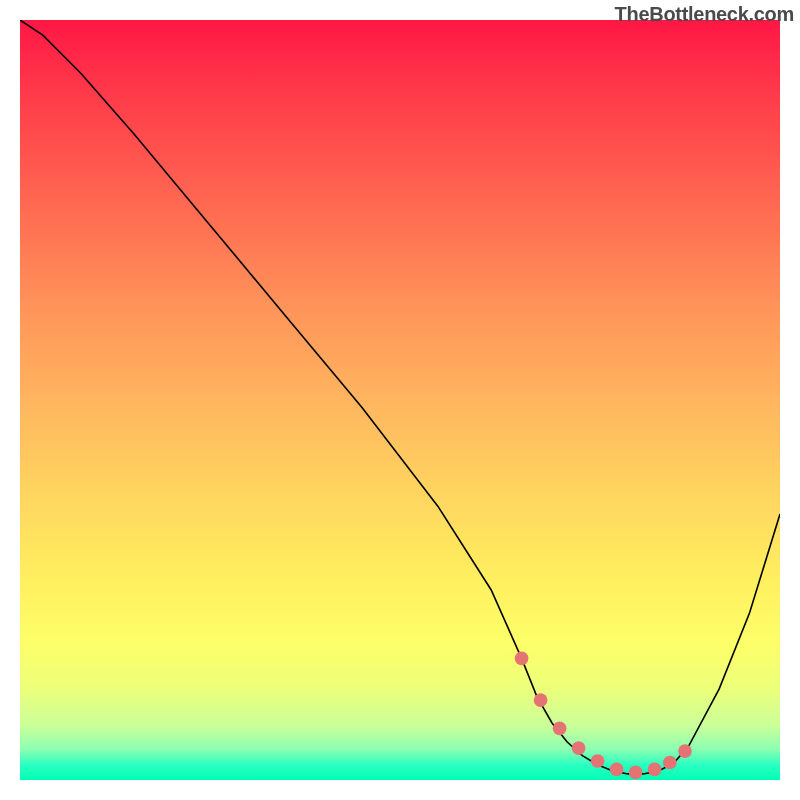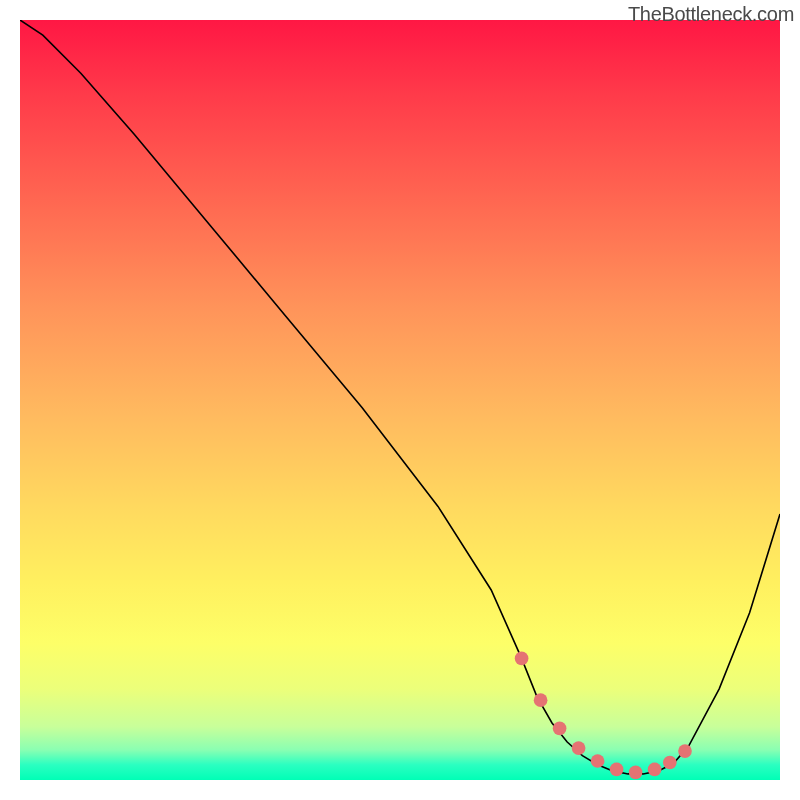--- a/index.html
+++ b/index.html
@@ -15,21 +15,21 @@
     position: relative;
     width: 800px;
     height: 800px;
   }
   .watermark {
     position: absolute;
     top: 3px;
     right: 6px;
     font-size: 20px;
     color: #4a4a4a;
-    font-weight: normal;
+    font-weight: bold;
     letter-spacing: -0.3px;
     z-index: 10;
     user-select: none;
   }
   .gradient-bg {
     position: absolute;
     left: 20px;
     top: 20px;
     width: 760px;
     height: 760px;

